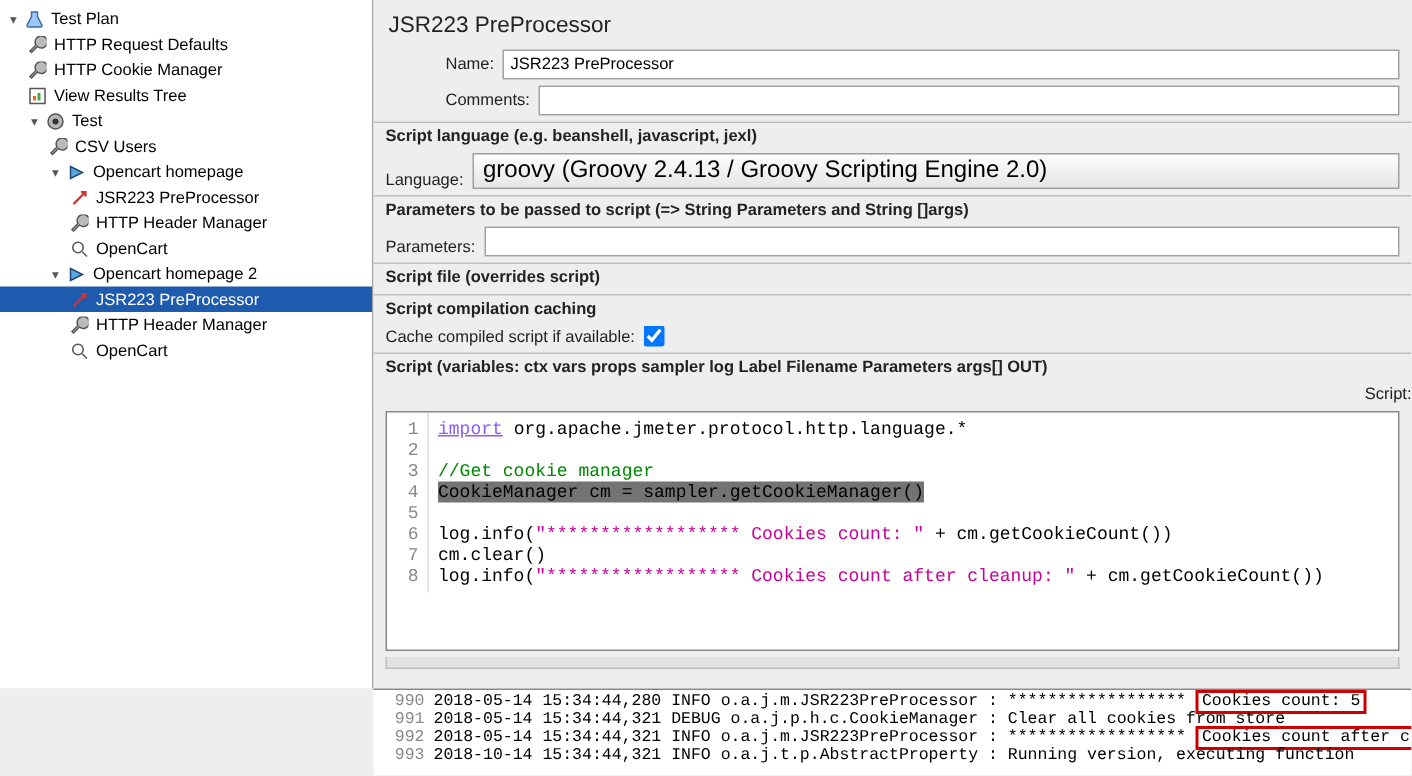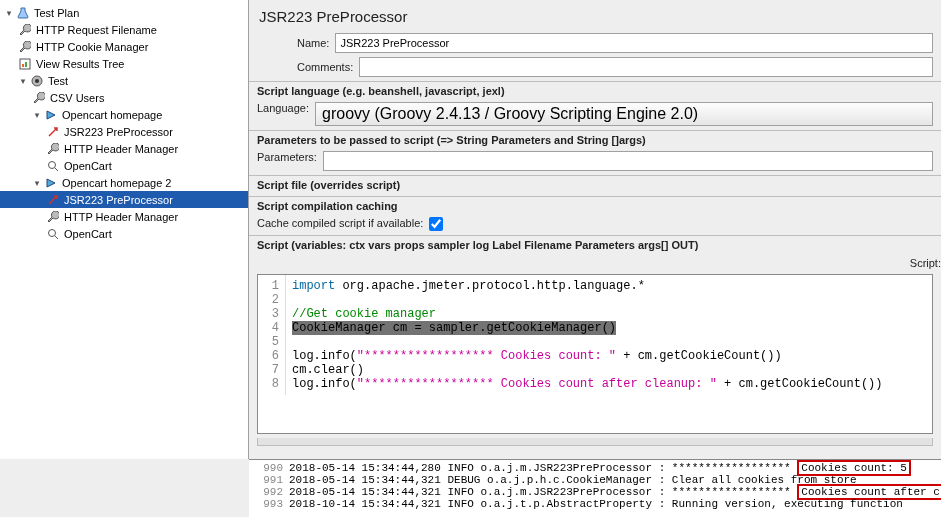--- a/index.html
+++ b/index.html
@@ -79,21 +79,21 @@
 
   .section-hdr {
     padding: 3px 8px;
     border-top: 1px solid #bdbdbd;
     font-weight: bold;
     color: #222;
     background: #eeeeee;
     margin-top: 2px;
   }
   .section-row {
-    display: flex; align-items: flex-start;
+    display: flex; align-items: flex-end;
     padding: 2px 8px; gap: 6px;
     background: #eeeeee;
   }
   .lang-box {
     flex: 1; height: 24px;
     background: linear-gradient(#fdfdfd,#e6e6e6);
     border: 1px solid #a0a0a0;
     display: flex; align-items: center;
     padding: 0 6px; font-size: 16px;
   }
@@ -123,21 +123,21 @@
     user-select: none;
   }
   .code {
     margin-left: 28px;
     padding: 4px 6px;
     font-family: "Consolas","Courier New",monospace;
     font-size: 12px;
     white-space: pre;
   }
   .code .hilite { background: #737373; }
-  .kw   { color: #0369a1; }
+  .kw   { color: #8b5cf6; text-decoration: underline; }
   .cmnt { color: #008800; }
   .str  { color: #c80099; }
 
   
   .log {
     height: 58px;
     margin-left: 249px;
     border-top: 1px solid #888;
     background: #fff;
     font-family: "Consolas","Courier New",monospace;
@@ -169,21 +169,21 @@
       <span>Test Plan</span>
     </div>
 
     <div class="tree-item">
       <span class="ind ind-1"></span>
       <span class="tree-icon">
         <svg width="12" height="12" viewBox="0 0 12 12">
             <path d="M8 0a4 4 0 0 0-3 6L1 10l1 1 4-4a4 4 0 1 0 2-7z" fill="#bbb" stroke="#555"></path>
           </svg>
       </span>
-      <span>HTTP Request Filename</span>
+      <span>HTTP Request Defaults</span>
     </div>
 
     <div class="tree-item">
       <span class="ind ind-1"></span>
       <span class="tree-icon">
         <svg width="12" height="12" viewBox="0 0 12 12">
             <path d="M8 0a4 4 0 0 0-3 6L1 10l1 1 4-4a4 4 0 1 0 2-7z" fill="#bbb" stroke="#555"></path>
           </svg>
       </span>
       <span>HTTP Cookie Manager</span>

